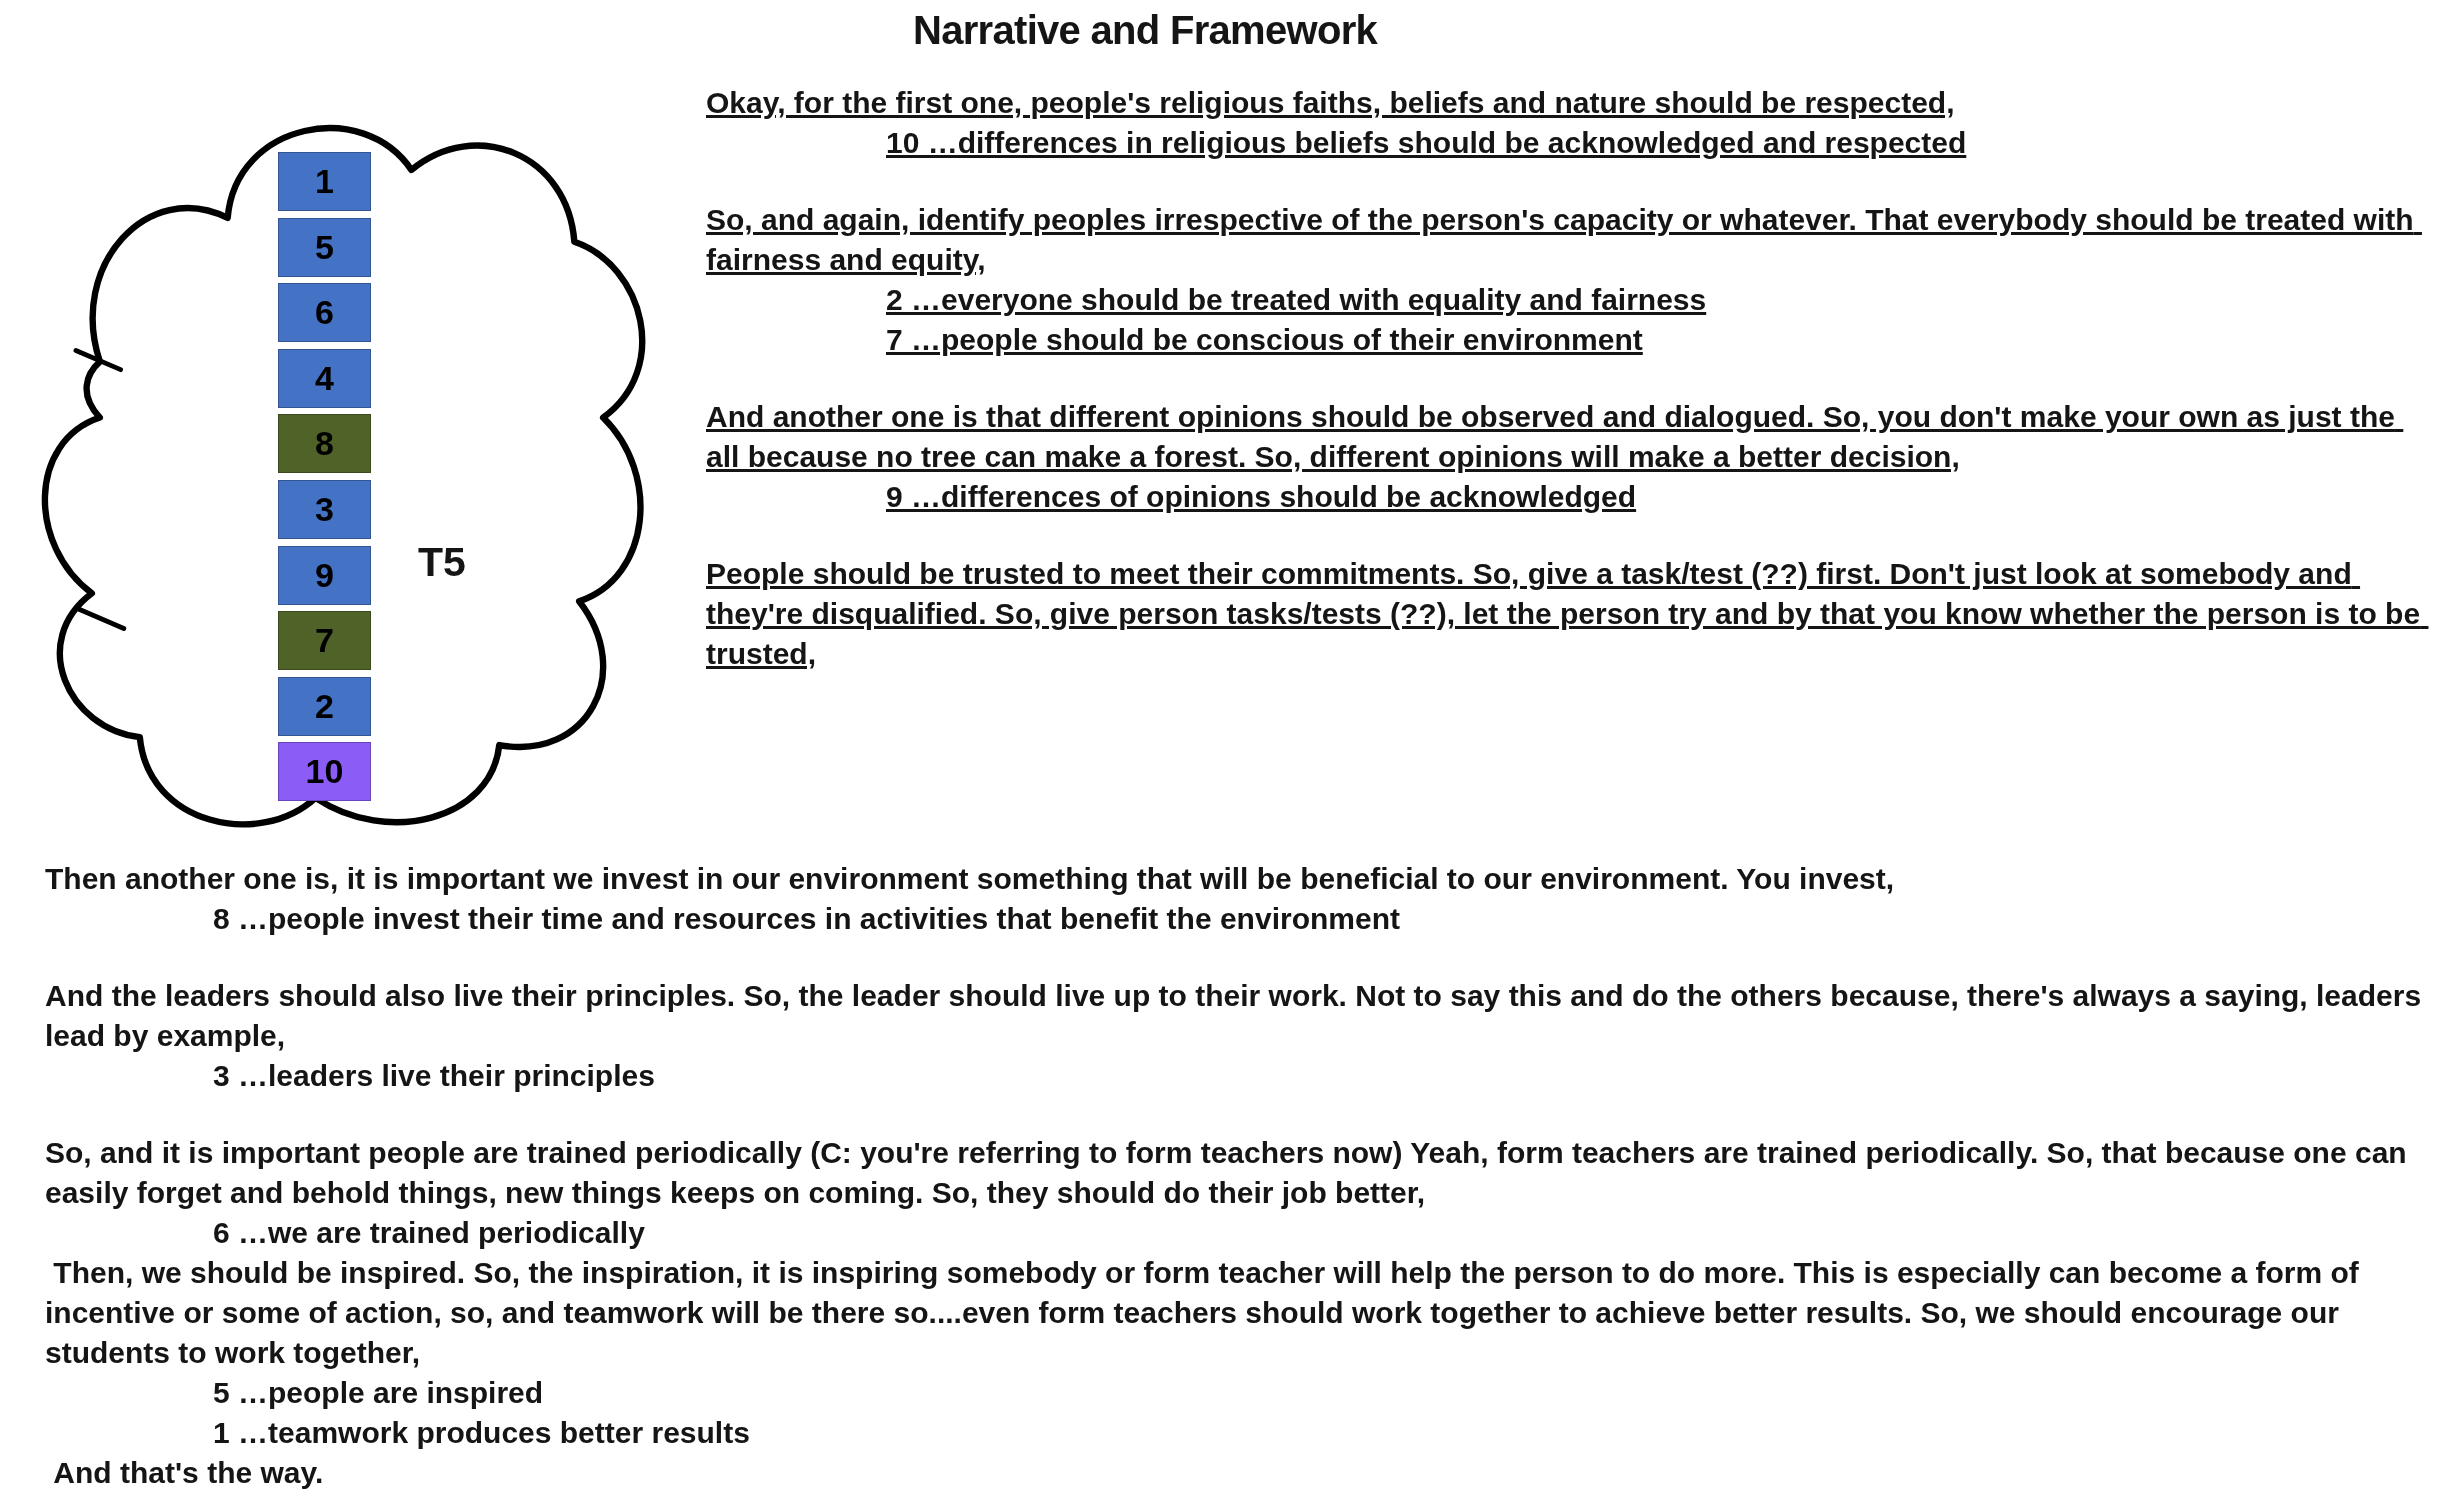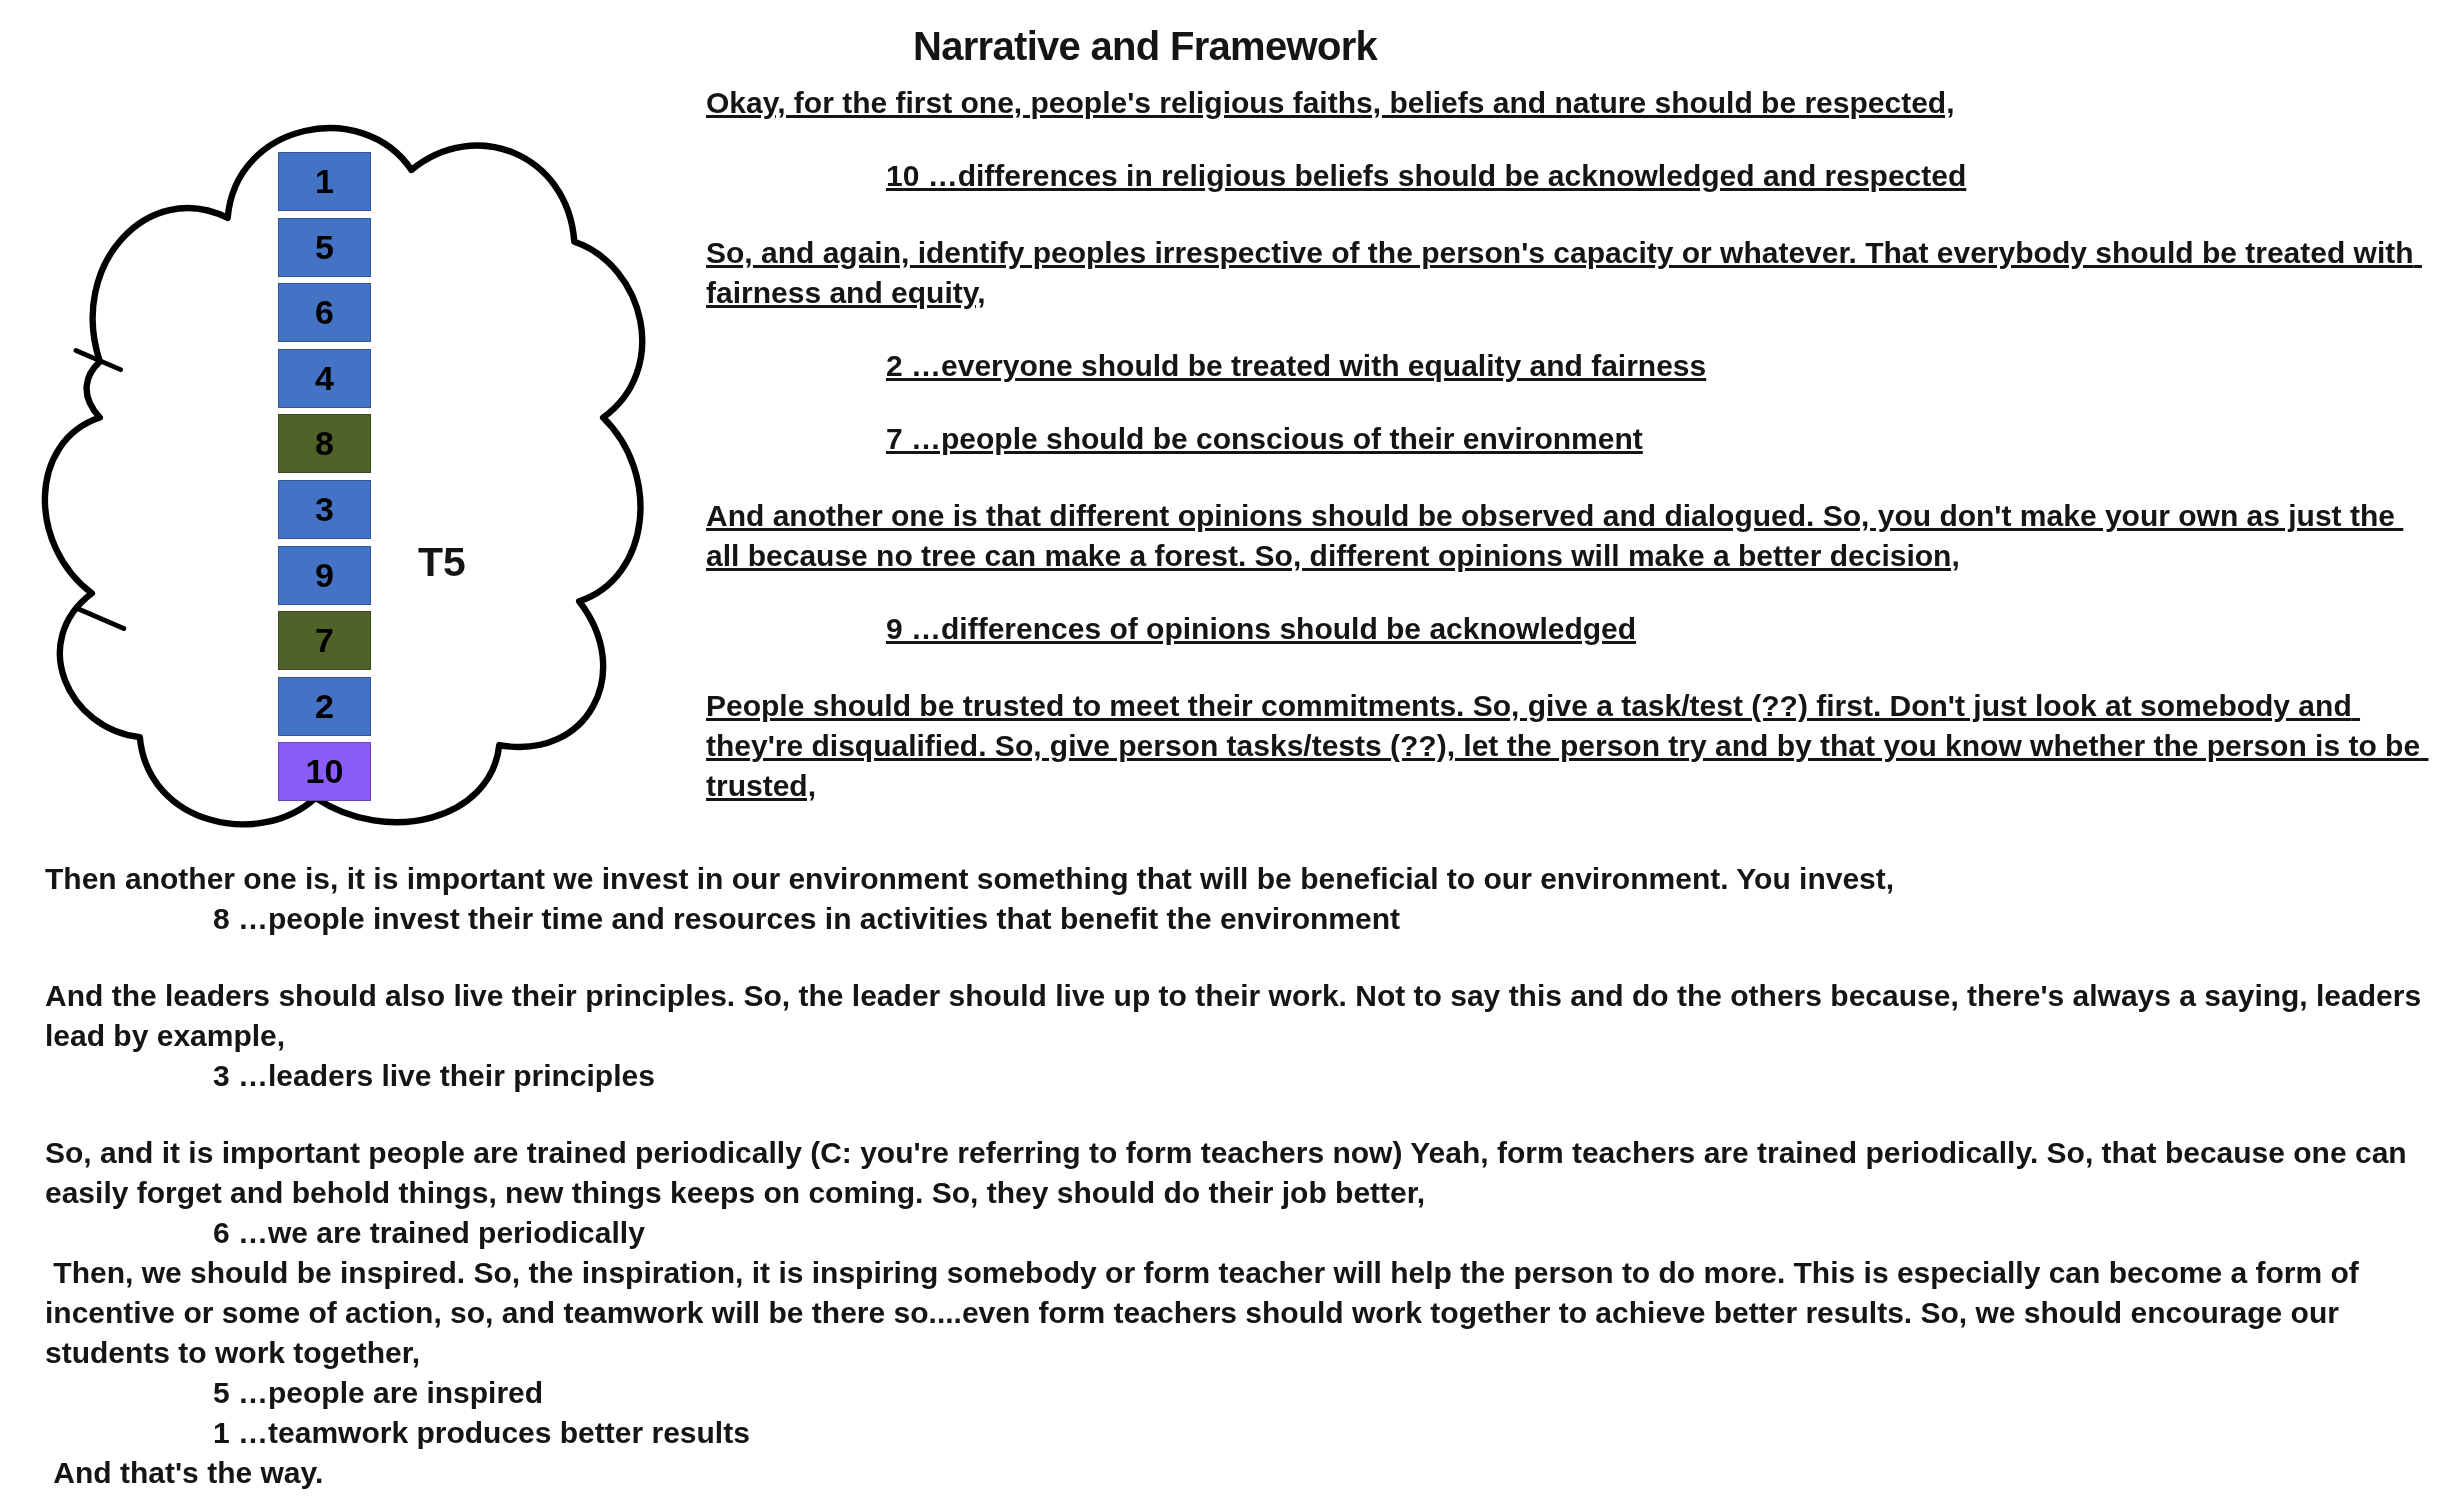--- a/index.html
+++ b/index.html
@@ -10,21 +10,21 @@
     position: relative;
     overflow: hidden;
     font-family: "Liberation Sans", sans-serif;
     font-weight: bold;
     color: #151515;
   }
 
   .title {
     position: absolute;
     left: 913px;
-    top: 24px;
+    top: 8px;
     font-size: 40px;
     letter-spacing: -0.7px;
     white-space: nowrap;
   }
 
   .cloud-wrap {
     position: absolute;
     left: 12px;
     top: 81px;
     width: 655px;
@@ -69,21 +69,21 @@
   }
   .col-bottom {
     position: absolute;
     left: 45px;
     top: 859px;
     width: 2401px;
     font-size: 30px;
     line-height: 40px;
   }
   .line { white-space: pre-wrap; }
-  .col-right .line.indent { padding-left: 180px; margin-top: 33px; }
+  .col-right .line.indent { padding-left: 180px; }
   .col-bottom .line.indent { padding-left: 168px; }
   .line.blank { height: 37px; }
 </style>
 </head>
 <body>
 
 <div class="title">Narrative and Framework</div>
 
 <div class="cloud-wrap">
   <svg viewBox="0 0 410 475" aria-hidden="true">

